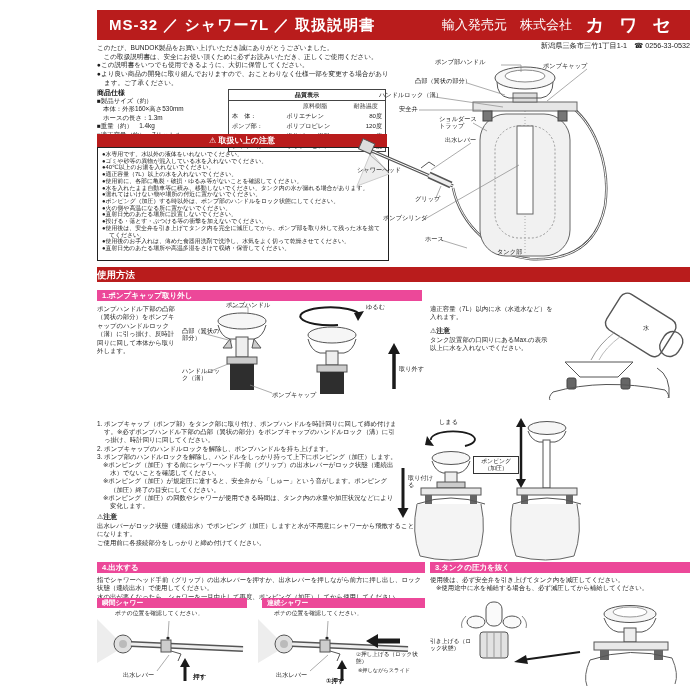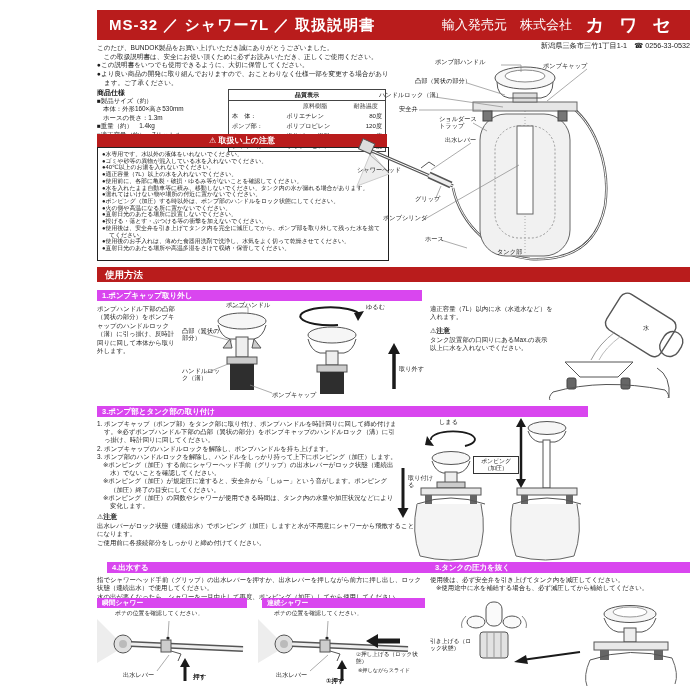--- a/index.html
+++ b/index.html
@@ -1,20 +1,20 @@
 <!DOCTYPE html>
 <html><head>
 <meta charset="utf-8">
 <style>
   html,body{margin:0;padding:0;background:#fff;}
   .page{position:relative;width:700px;height:700px;background:#fff;overflow:hidden;
         font-family:"Liberation Sans","DejaVu Sans",sans-serif;color:#222;}
   .abs{position:absolute;}
   .bar-black{background:#b91c1c;color:#fff;font-weight:bold;}
-  .bar-gray{background:#d946ef;color:#fff;font-weight:bold;font-size:7.5px;line-height:11px;padding:0 5px;}
+  .bar-gray{background:#ec4899;color:#fff;font-weight:bold;font-size:7.5px;line-height:11px;padding:0 5px;}
   .body-txt{font-size:6.4px;line-height:1.32;color:#1c1c1c;}
   .hang>div{padding-left:7px;text-indent:-7px;}
   .lb{position:absolute;font-size:6.2px;line-height:1.18;color:#1c1c1c;white-space:nowrap;}
   .wr{white-space:normal;}
   .ttl{font-size:7px;font-weight:bold;}
   table.q{border-collapse:collapse;font-size:6.1px;width:158px;border:1px solid #444;color:#1c1c1c;}
   table.q td{padding:0.5px 3px;}
   table.q .cap{text-align:center;border-bottom:1px solid #444;font-weight:bold;}
   table.q .num{text-align:right;}
   table.q .hd{text-align:center;color:#333;}
@@ -148,21 +148,21 @@
     <span class="lb" style="left:44px;top:49px;">安全弁</span>
     <span class="lb wr" style="left:84px;top:59px;width:42px;">ショルダーストラップ</span>
     <span class="lb" style="left:90px;top:80px;">出水レバー</span>
     <span class="lb" style="left:2px;top:110px;">シャワーヘッド</span>
     <span class="lb" style="left:60px;top:139px;">グリップ</span>
     <span class="lb" style="left:28px;top:158px;">ポンプシリンダ</span>
     <span class="lb" style="left:70px;top:179px;">ホース</span>
     <span class="lb" style="left:142px;top:192px;">タンク部</span>
   </div>
 
-  <div class="abs bar-black" style="left:97px;top:267px;width:593px;height:15px;font-size:9.5px;line-height:15px;padding-left:8px;box-sizing:border-box;">使用方法</div>
+  <div class="abs bar-black" style="left:97px;top:267px;width:593px;height:15px;font-size:9.5px;line-height:15px;box-sizing:border-box;">使用方法</div>
 
   <div class="abs bar-gray" style="left:97px;top:290px;width:325px;box-sizing:border-box;">1.ポンプキャップ取り外し</div>
   <div class="abs body-txt" style="left:97px;top:305px;width:80px;">ポンプハンドル下部の凸部（翼状の部分）をポンプキャップのハンドルロック（溝）に引っ掛け、反時計回りに回して本体から取り外します。</div>
   <div class="abs dg" style="left:182px;top:303px;width:243px;height:100px;">
     <svg width="243" height="100" viewBox="0 0 243 100">
       <g>
         <ellipse cx="60" cy="18" rx="24" ry="8" fill="#f6f6f6" stroke="#555"></ellipse>
         <path d="M36 22 q3 12 12 14 h24 q9 -2 12 -14" fill="none" stroke="#555"></path>
         <path d="M48 36 l-7 9 h9 z" fill="#ccc" stroke="#555"></path>
         <path d="M72 36 l7 9 h-9 z" fill="#ccc" stroke="#555"></path>
@@ -211,21 +211,20 @@
       <path d="M20 64 h68 l-15 15 h-38 z" fill="#fff" stroke="#555"></path>
       <rect x="22" y="80" width="9" height="11" rx="2" fill="#666" stroke="#444"></rect>
       <rect x="76" y="80" width="9" height="11" rx="2" fill="#666" stroke="#444"></rect>
       <path d="M8 94 q 50 -14 112 -2" fill="none" stroke="#555"></path>
       <path d="M8 94 q-5 5 -3 8 M120 92 q5 5 3 8" fill="none" stroke="#555"></path>
       <path d="M112 70 q14 8 12 30" fill="none" stroke="#555"></path>
     </svg>
     <span class="lb" style="left:98px;top:26px;">水</span>
   </div>
 
-  <div class="abs bar-gray" style="left:97px;top:406px;width:491px;box-sizing:border-box;">3.ポンプ部とタンク部の取り付け</div>
   <div class="abs body-txt hang" style="left:97px;top:420px;width:300px;line-height:1.28;">
     <div>1. ポンプキャップ（ポンプ部）をタンク部に取り付け、ポンプハンドルを時計回りに回して締め付けます。※必ずポンプハンドル下部の凸部（翼状の部分）をポンプキャップのハンドルロック（溝）に引っ掛け、時計回りに回してください。</div>
     <div>2. ポンプキャップのハンドルロックを解除し、ポンプハンドルを持ち上げます。</div>
     <div>3. ポンプ部のハンドルロックを解除し、ハンドルをしっかり持って上下にポンピング（加圧）します。</div>
     <div style="padding-left:13px;text-indent:-7px;">※ポンピング（加圧）する前にシャワーヘッド手前（グリップ）の出水レバーがロック状態（連続出水）でないことを確認してください。</div>
     <div style="padding-left:13px;text-indent:-7px;">※ポンピング（加圧）が規定圧に達すると、安全弁から「しゅー」という音がします。ポンピング（加圧）終了の目安にしてください。</div>
     <div style="padding-left:13px;text-indent:-7px;">※ポンピング（加圧）の回数やシャワーが使用できる時間は、タンク内の水量や加圧状況などにより変化します。</div>
   </div>
   <div class="abs" style="left:97px;top:512px;width:320px;">
     <div class="warn"><span>⚠</span><span>注意</span></div>
@@ -265,21 +264,21 @@
         <line x1="128" y1="10" x2="128" y2="64" stroke="#1a1a1a" stroke-width="2.5"></line>
         <path d="M128 2 l-5 9 h10 z" fill="#1a1a1a"></path>
         <path d="M128 72 l-5 -9 h10 z" fill="#1a1a1a"></path>
       </g>
     </svg>
     <span class="lb wr" style="left:15px;top:58px;width:26px;">取り付ける</span>
     <span class="lb" style="left:46px;top:2px;">しまる</span>
     <span class="lb wr boxed" style="left:80px;top:40px;width:40px;font-size:5.8px;">ポンピング（加圧）</span>
   </div>
 
-  <div class="abs bar-gray" style="left:107px;top:562px;width:328px;box-sizing:border-box;">4.出水する</div>
+  <div class="abs bar-gray" style="left:97px;top:562px;width:328px;box-sizing:border-box;">4.出水する</div>
   <div class="abs body-txt" style="left:97px;top:576px;width:330px;">
     <div>指でシャワーヘッド手前（グリップ）の出水レバーを押すか、出水レバーを押しながら前方に押し出し、ロック状態（連続出水）で使用してください。</div>
     <div>水の出が悪くなったら、シャワーを一旦中止して再度、ポンピング（加圧）してから使用してください。</div>
   </div>
   <div class="abs bar-gray" style="left:97px;top:598px;width:150px;height:10px;font-size:6.8px;line-height:10px;box-sizing:border-box;">瞬間シャワー</div>
   <div class="abs bar-gray" style="left:262px;top:598px;width:163px;height:10px;font-size:6.8px;line-height:10px;box-sizing:border-box;">連続シャワー</div>
 
   <div class="abs dg" style="left:97px;top:611px;width:155px;height:78px;">
     <svg width="155" height="78" viewBox="0 0 155 78">
       <path d="M20 28 L0 8 L0 52 L20 40 Z" fill="#ededed"></path>

